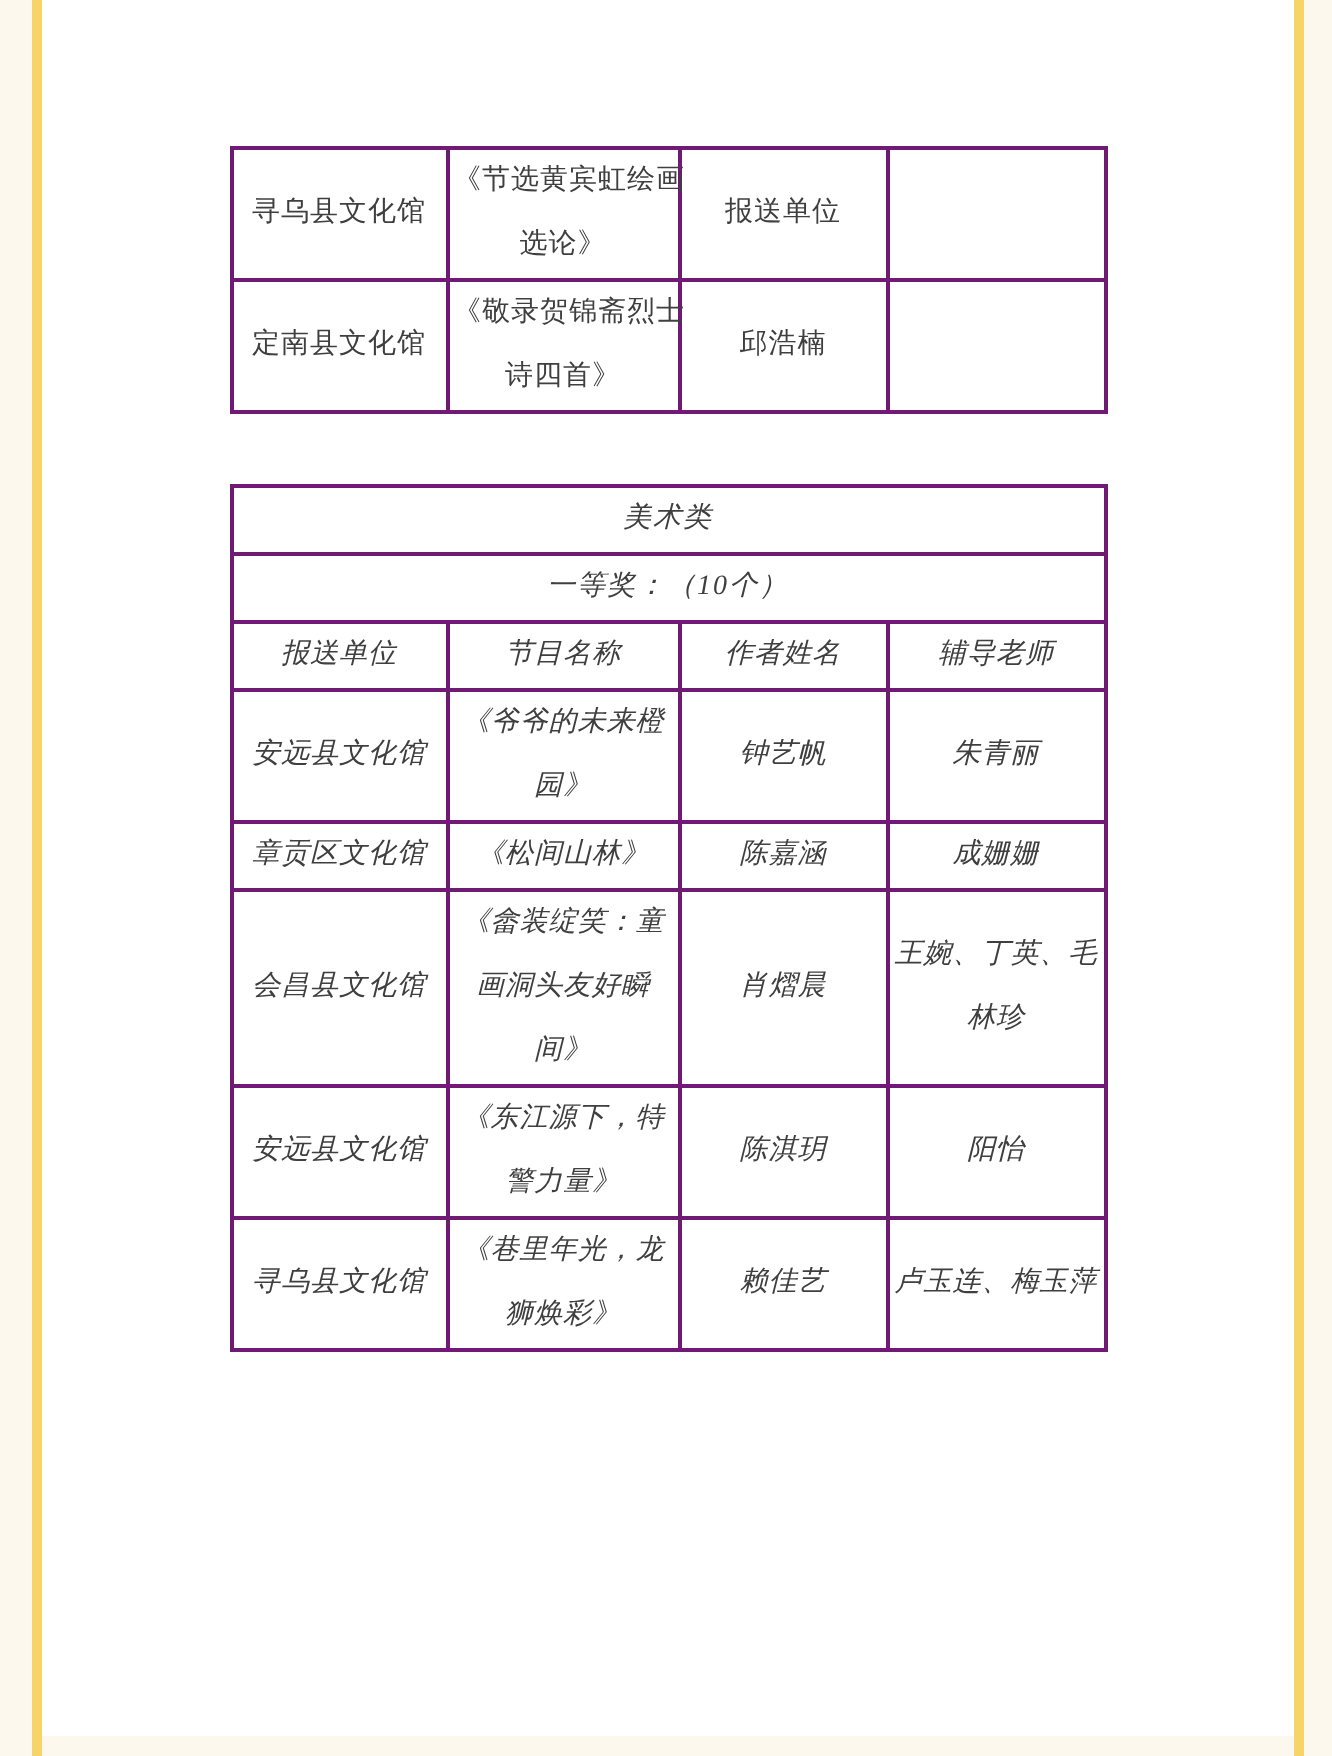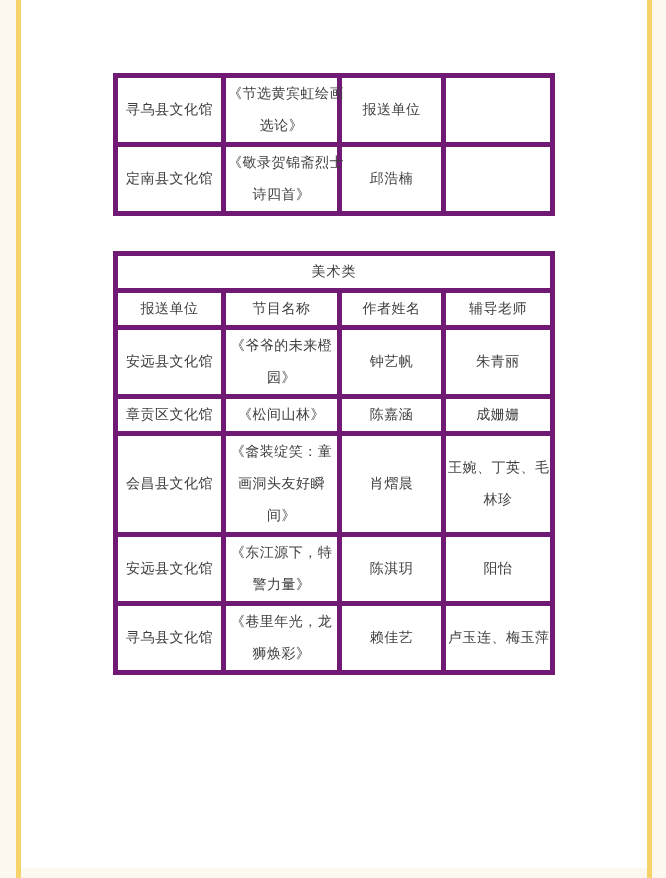--- a/index.html
+++ b/index.html
@@ -29,23 +29,23 @@
     background: #ffffff;
   }
   table.award-table {
     border-collapse: collapse;
     table-layout: fixed;
     width: 437px;
     margin: 0 auto;
     color: #3f3f3f;
   }
   table.t1 { margin-top: 73px; }
-  table.t2 { margin-top: 35px; }
+  table.t2 { margin-top: 35px; font-style: italic; }
   .award-table td, .award-table th {
-    border: 5px solid #701a75;
+    border: 2px solid #701a75;
     font-size: 14px;
     font-weight: normal;
     line-height: 32px;
     text-align: center;
     vertical-align: middle;
     padding: 0 2px;
     letter-spacing: 0.5px;
     white-space: pre;
   }
   .col-unit  { width: 108px; }
@@ -89,20 +89,23 @@
       <colgroup>
         <col class="col-unit">
           <col class="col-title">
           <col class="col-auth">
           <col class="col-tutor">
       </colgroup>
       <tbody>
         <tr class="span-row">
           <td colspan="4">美术类</td>
         </tr>
+        <tr class="span-row">
+          <td colspan="4">一等奖：（10个）</td>
+        </tr>
         <tr>
           <th>报送单位</th>
           <th>节目名称</th>
           <th>作者姓名</th>
           <th>辅导老师</th>
         </tr>
         <tr>
           <td>安远县文化馆</td>
           <td>《爷爷的未来橙
 园》</td>

